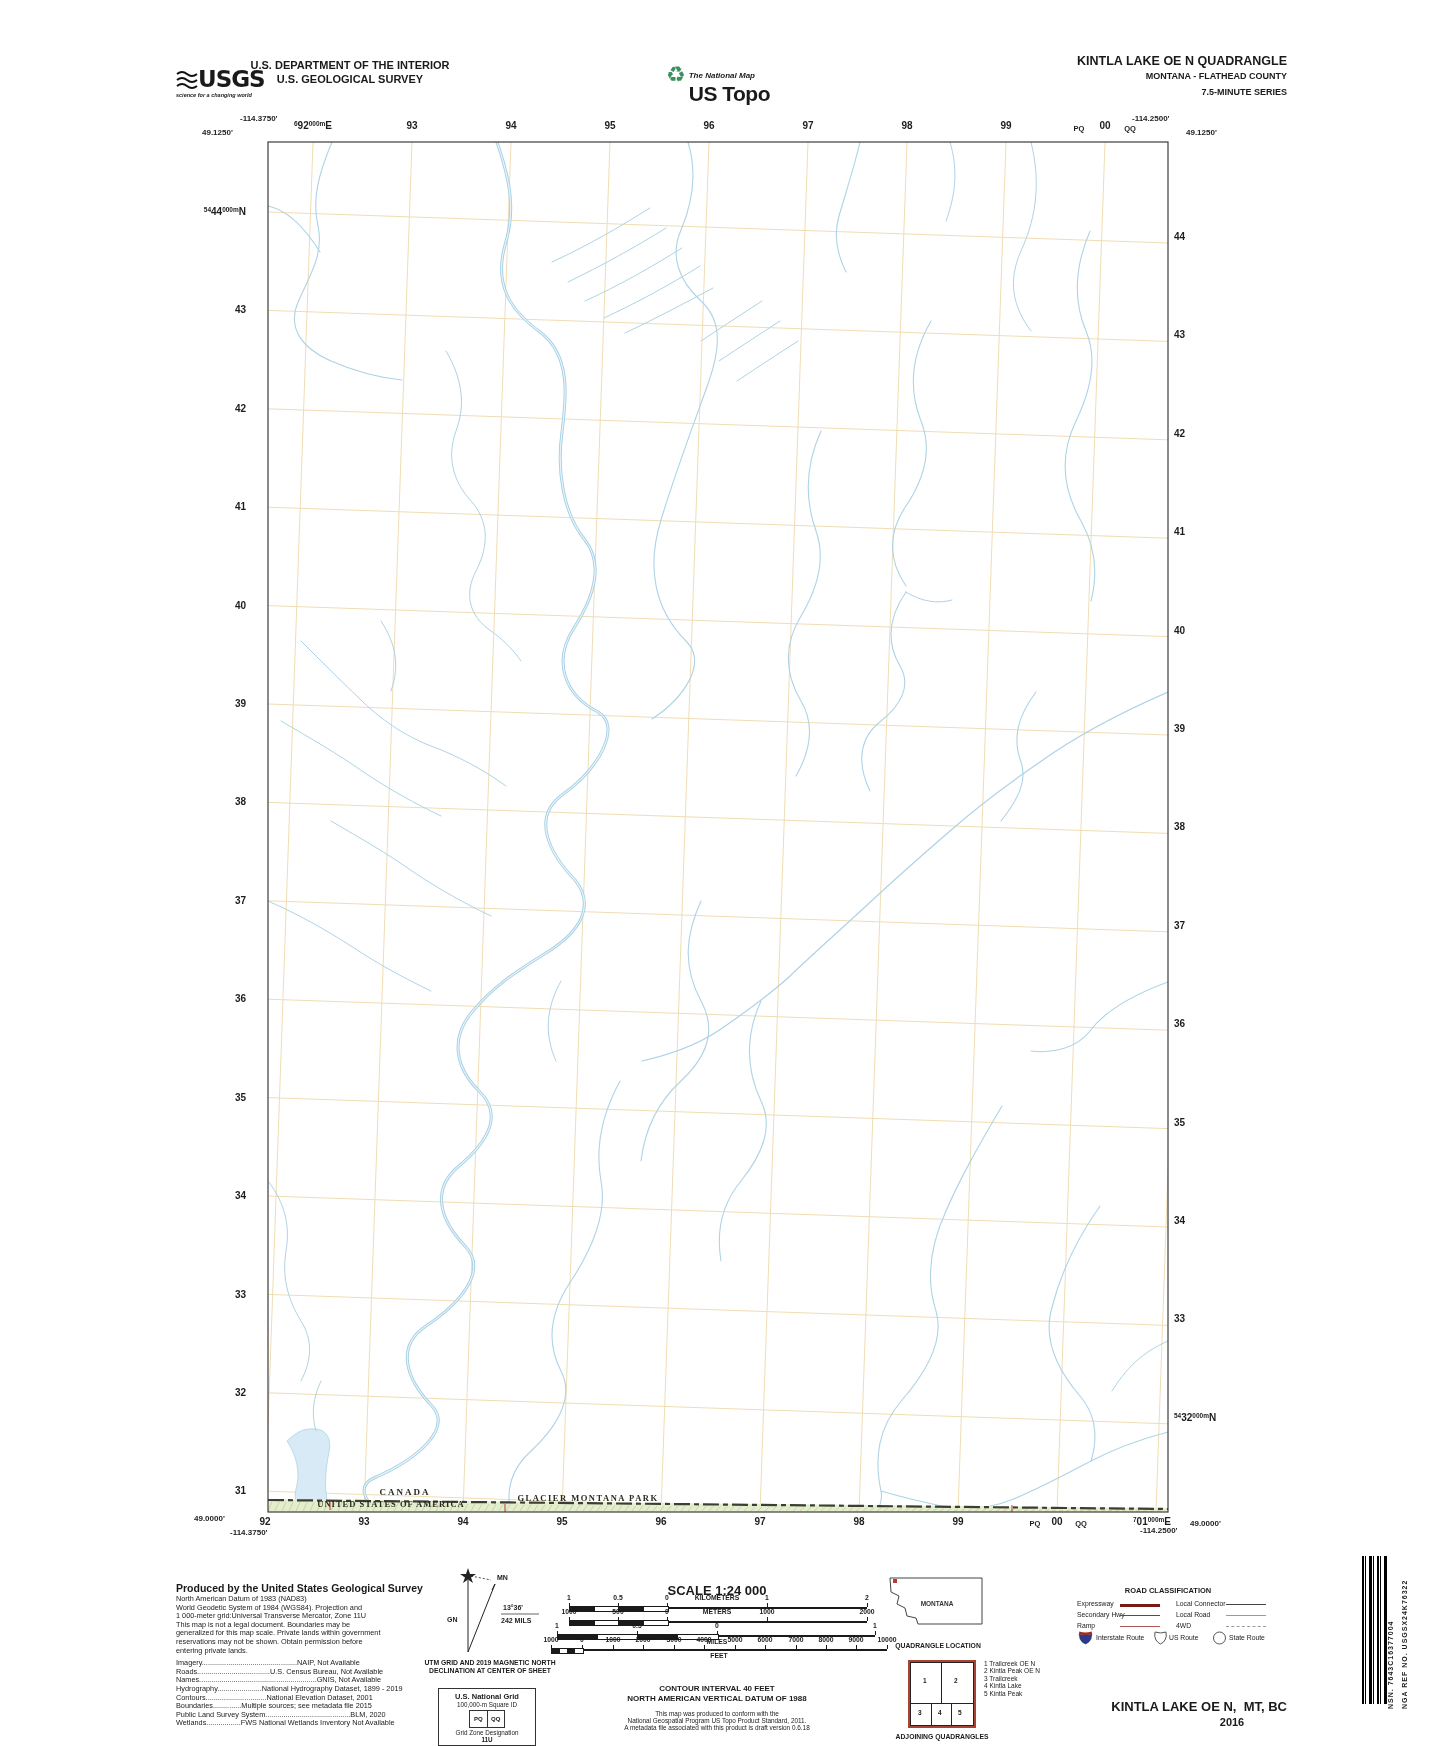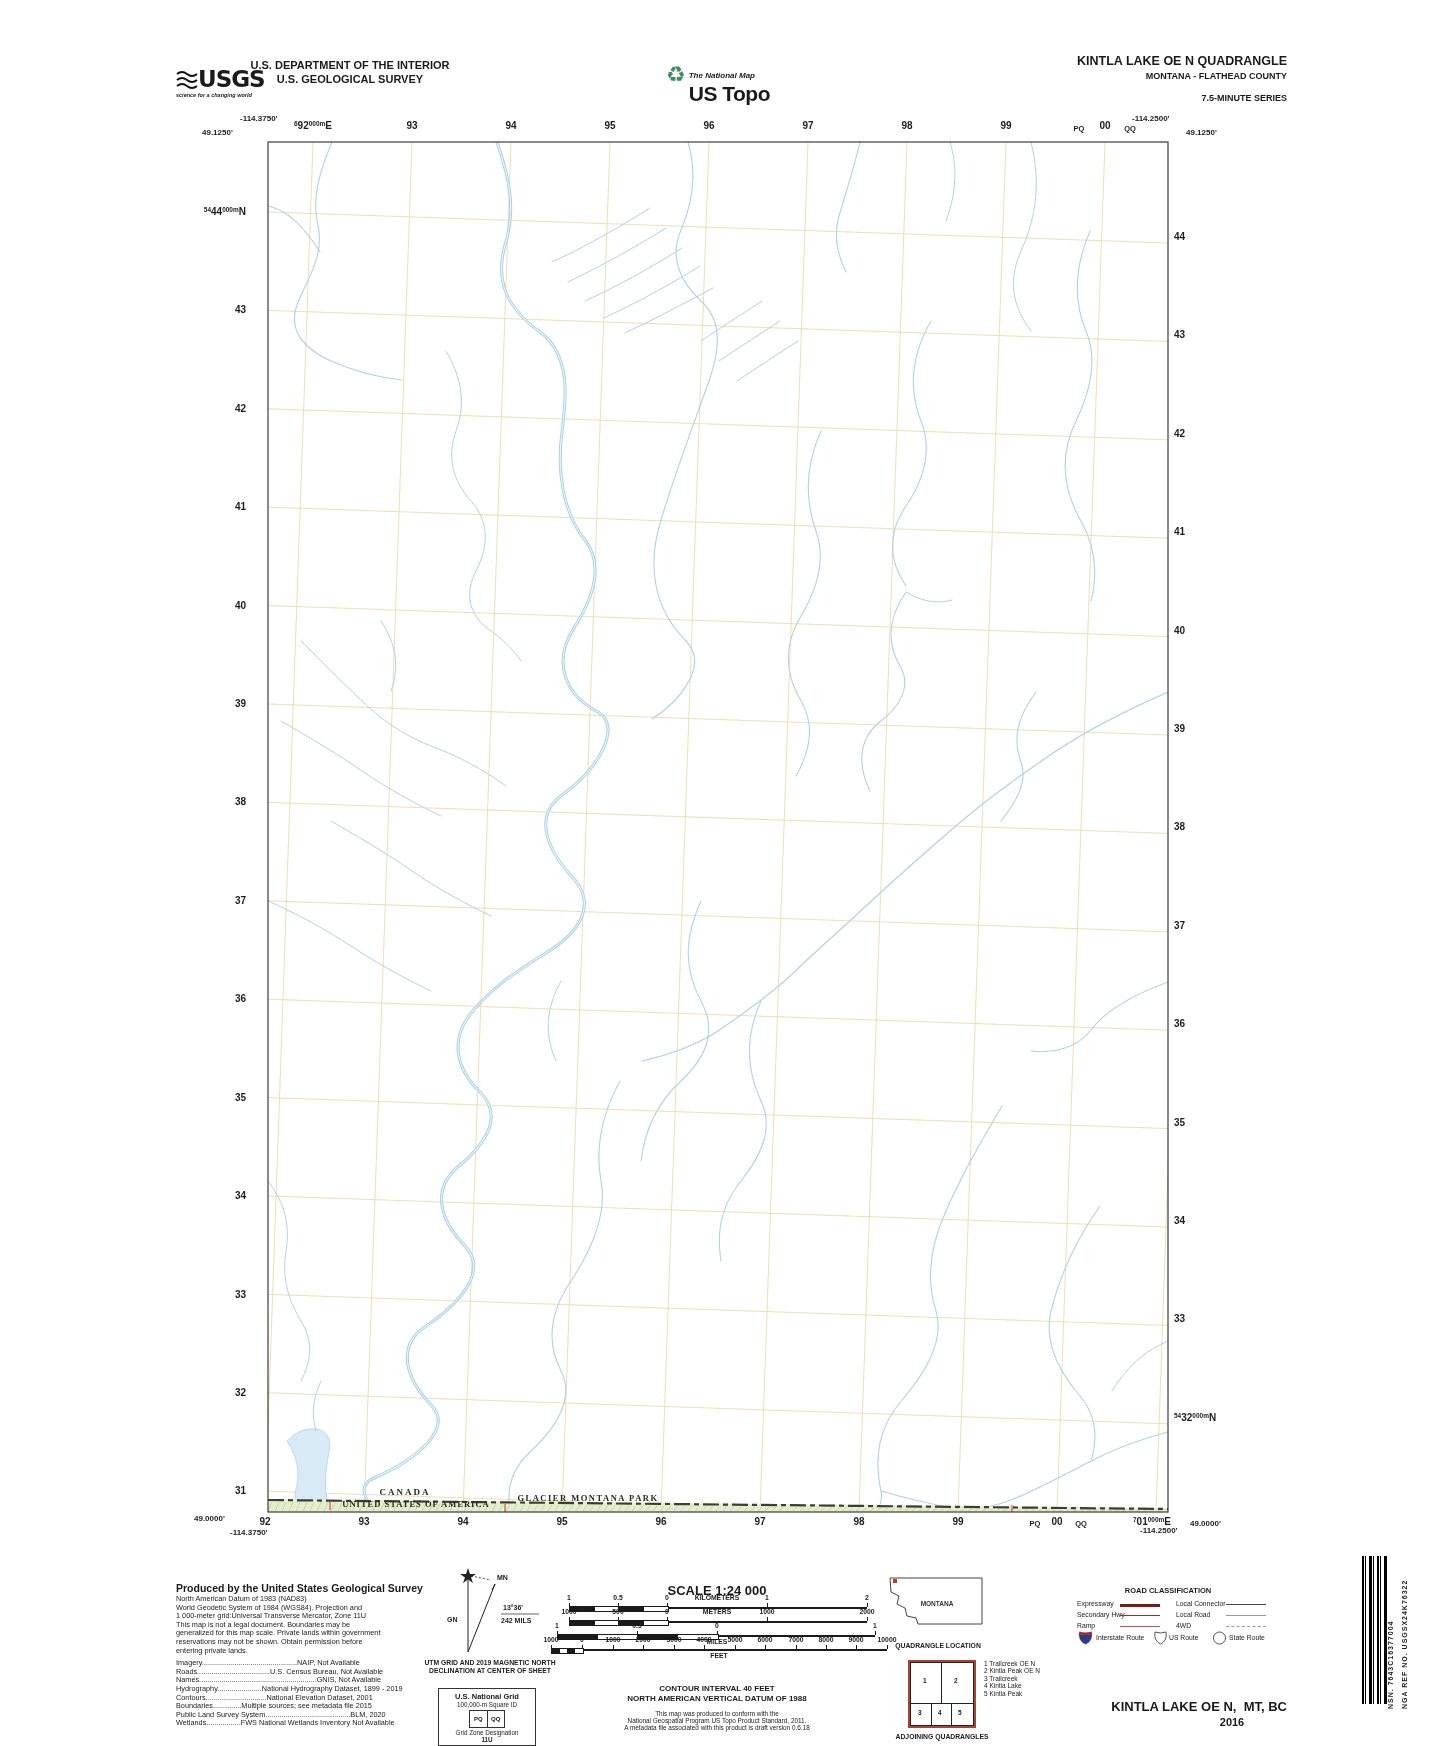--- a/index.html
+++ b/index.html
@@ -74,21 +74,21 @@
     <span style="display:inline-block;margin-left:3px">
       <span class="tnm-small">The National Map</span><br>
       <span class="tnm-big">US Topo</span>
     </span>
   </div>
 </div>
 
 <div class="abs rx" style="left:1287px;top:54px;text-align:right">
   <div class="hdr-title1">KINTLA LAKE OE N QUADRANGLE</div>
   <div class="hdr-title2" style="margin-top:3px">MONTANA - FLATHEAD COUNTY</div>
-  <div class="hdr-title2" style="margin-top:12px">7.5-MINUTE SERIES</div>
+  <div class="hdr-title2" style="margin-top:6px">7.5-MINUTE SERIES</div>
 </div>
 
 <svg id="map-svg" class="abs" style="left:0;top:0" width="1445" height="1746">
     <defs>
       <clipPath id="mapclip">
         <rect x="268" y="142" width="900" height="1370"></rect>
       </clipPath>
     </defs>
     <g clip-path="url(#mapclip)">
       <line x1="313" y1="142" x2="265" y2="1512" stroke="#f0ddb4" stroke-width="1"></line>
@@ -297,21 +297,21 @@
 <div class="abs coord" style="left:240px;top:114px">-114.3750'</div>
 <div class="abs coord" style="left:202px;top:128px">49.1250'</div>
 <div class="abs coord" style="left:1132px;top:114px">-114.2500'</div>
 <div class="abs coord" style="left:1186px;top:128px">49.1250'</div>
 <div class="abs coord" style="left:194px;top:1514px">49.0000'</div>
 <div class="abs coord" style="left:230px;top:1528px">-114.3750'</div>
 <div class="abs coord" style="left:1140px;top:1526px">-114.2500'</div>
 <div class="abs coord" style="left:1190px;top:1519px">49.0000'</div>
 
 <div class="abs serifcap cx" style="left:405px;top:1487px;font-size:9px;letter-spacing:2px">CANADA</div>
-<div class="abs serifcap cx" style="left:416px;top:1499px;font-size:8.5px;letter-spacing:1px">UNITED STATES OF AMERICA</div>
+<div class="abs serifcap cx" style="left:391px;top:1499px;font-size:8.5px;letter-spacing:1px">UNITED STATES OF AMERICA</div>
 <div class="abs serifcap cx" style="left:588px;top:1493px;font-size:8.5px;letter-spacing:1.5px">GLACIER MONTANA PARK</div>
 
 <div id="edge-labels">
     <div class="abs edge-lbl cx" style="left: 313px; top: 120px;"><span><span class="sup">6</span><span>92</span><span class="sup">000m</span><span>E</span></span></div>
     <div class="abs edge-lbl cx" style="left: 412px; top: 120px;"><span><span>93</span></span></div>
     <div class="abs edge-lbl cx" style="left: 511px; top: 120px;"><span><span>94</span></span></div>
     <div class="abs edge-lbl cx" style="left: 610px; top: 120px;"><span><span>95</span></span></div>
     <div class="abs edge-lbl cx" style="left: 709px; top: 120px;"><span><span>96</span></span></div>
     <div class="abs edge-lbl cx" style="left: 808px; top: 120px;"><span><span>97</span></span></div>
     <div class="abs edge-lbl cx" style="left: 907px; top: 120px;"><span><span>98</span></span></div>

